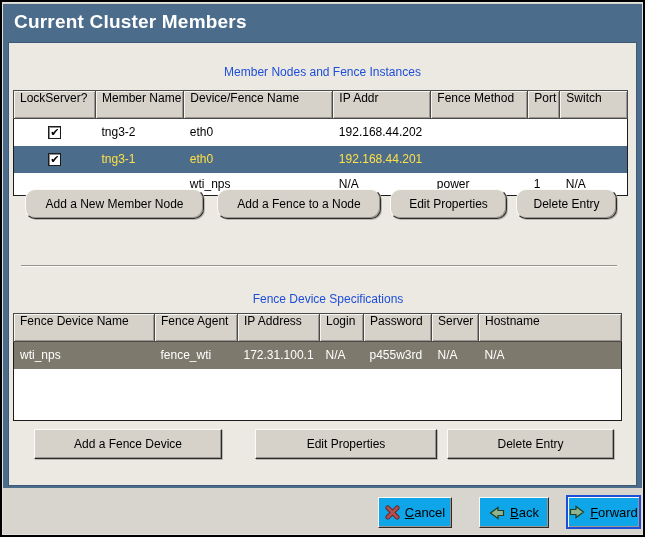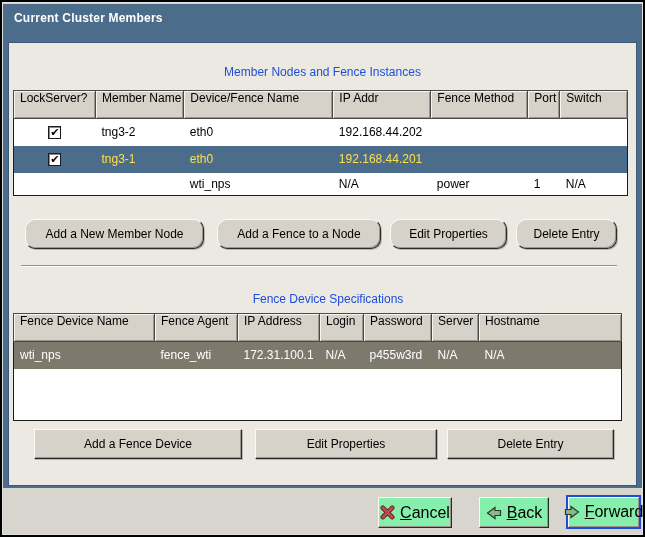--- a/index.html
+++ b/index.html
@@ -12,21 +12,21 @@
     box-shadow: inset 0 0 0 1px #e4e2dc;
   }
 
   
   .wizard {
     position:absolute; left:1px; top:2px; width:639px; height:484px;
     background:#4c6c8c;
   }
   .wizard-title {
     position:absolute; left:11px; top:7px;
-    color:#fff; font-size:12px; font-weight:bold; letter-spacing:0.2px;
+    color:#fff; font-size:19px; font-weight:bold; letter-spacing:0.2px;
   }
 
   
   .panel {
     position:absolute; left:5px; top:38px; width:629px; height:444px;
     background:#ece9e2; border:1px solid #3c5a78;
   }
 
   .caption { position:absolute; width:100%; text-align:center; font-size:12px; color:#1d4ed8; }
   .caption1 { top:22px; }
@@ -67,36 +67,36 @@
   }
 
   .gbtn {
     position:absolute; height:30px; background:#d6d2ca;
     border-top:1px solid #fbfaf7; border-left:1px solid #fbfaf7;
     border-right:1px solid #2a2a2a; border-bottom:1px solid #2a2a2a;
     box-shadow: inset -1px -1px 0 #9a968e, 1px 1px 0 #b9b6af;
     font-size:12px; color:#000; text-align:center; line-height:28px;
     font-family:"Liberation Sans", sans-serif; cursor:default;
   }
-  .row1 { top:176px;border-radius:10px; }
+  .row1 { top:146px;border-radius:10px; }
   .row2 { top:386px; }
   #btn-add-member { left:16px;  width:179px; }
   #btn-add-fence-node { left:208px; width:164px; }
   #btn-edit-props-1 { left:381px; width:117px; }
   #btn-delete-1 { left:507px; width:101px; }
-  #btn-add-fence-dev { left:25px;  width:208px; }
+  #btn-add-fence-dev { left:25px;  width:188px; }
   #btn-edit-props-2 { left:246px; width:182px; }
   #btn-delete-2 { left:438px; width:167px; }
 
   .footer-btn {
-    position:absolute; top:495px; height:31px; background:#86efac;
+    position:absolute; top:495px; height:31px; background:#0ea5e9;
     border-top:1px solid #fbfaf7; border-left:1px solid #fbfaf7;
     border-right:1px solid #2a2a2a; border-bottom:1px solid #2a2a2a;
     box-shadow: inset -1px -1px 0 #9a968e;
-    font-size:16px; display:flex; align-items:center; justify-content:center;
+    font-size:13px; display:flex; align-items:center; justify-content:center;
     gap:5px; cursor:default;
   }
   #btn-cancel  { left:376px; width:74px; }
   #btn-back    { left:477px; width:70px; }
   #btn-forward { left:564px; width:75px; top:493px; height:34px;
     border:2px solid #1d4ed8;
     box-shadow: inset 1px 1px 0 #fbfaf7, inset -1px -1px 0 #9a968e; }
   .footer-btn svg { flex:0 0 auto; }
 </style>
 </head>

